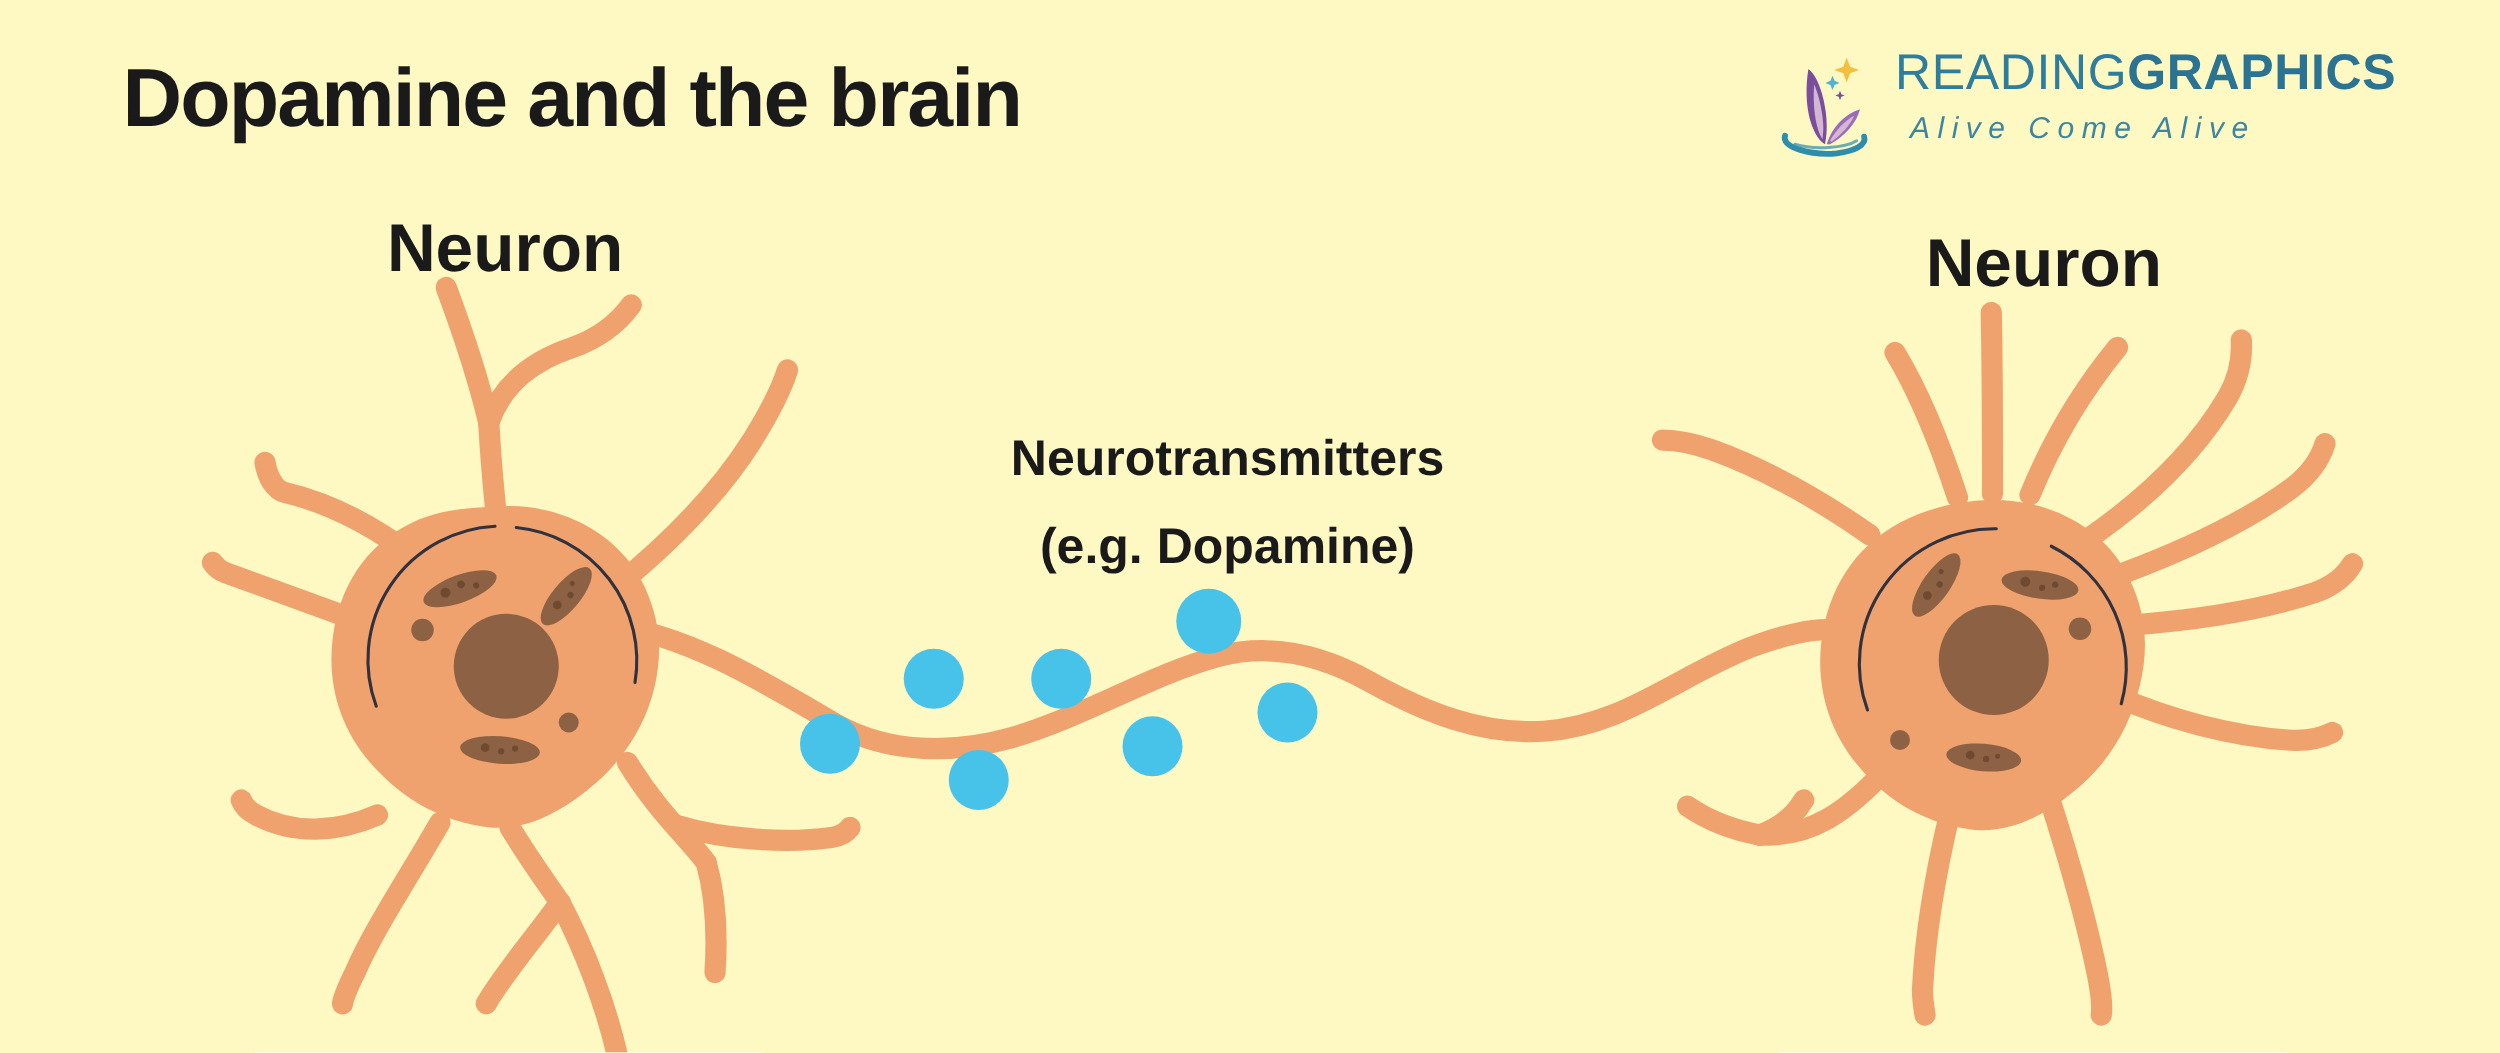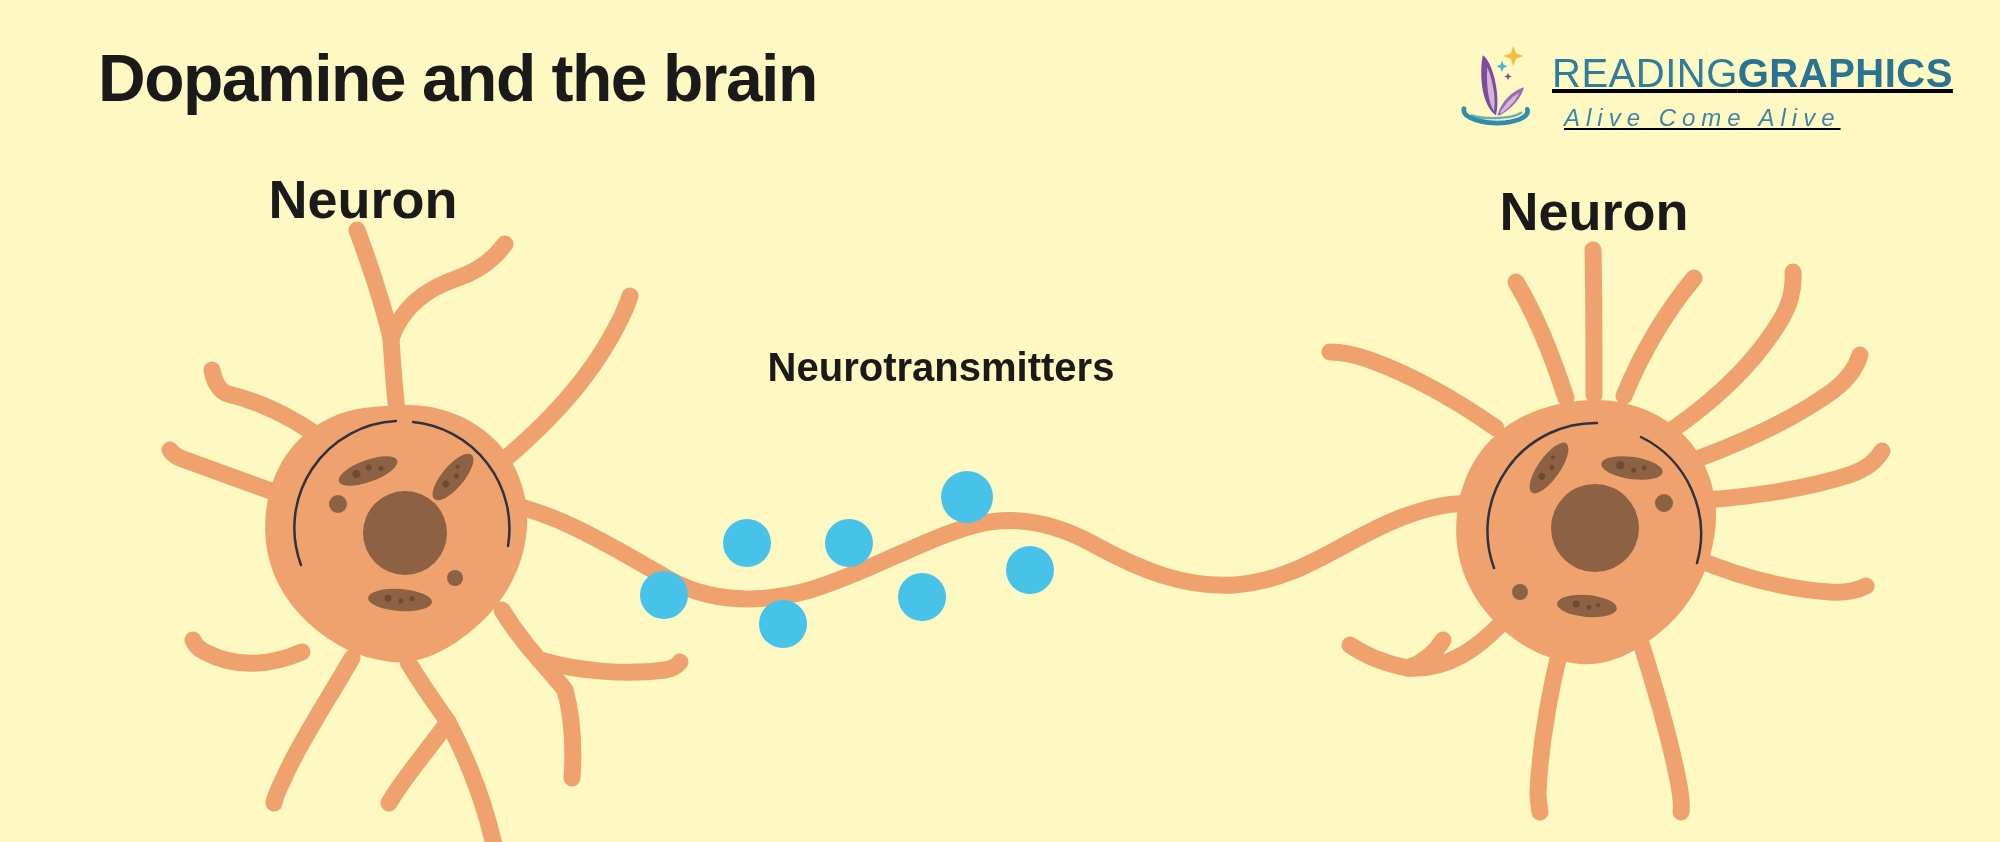--- a/index.html
+++ b/index.html
@@ -6,32 +6,32 @@
   #stage{
     position:relative;width:2000px;height:842px;background:#fef9c3;overflow:hidden;
     font-family:"Liberation Sans","DejaVu Sans",sans-serif;
   }
   
   .page-title{
     position:absolute;left:98px;top:40px;
     font-size:66px;font-weight:700;letter-spacing:-1.5px;color:var(--label-text);
   }
   .diagram-label{
-    position:absolute;font-weight:700;color:var(--label-text);white-space:nowrap;
+    position:absolute;font-weight:700;color:var(--label-text);white-space:nowrap;margin-left:41px;
   }
   .neuron-label{font-size:54px;transform:translateX(-50%);}
   #label-neuron-left{left:363px;top:168px;}
   #label-neuron-right{left:1594px;top:180px;}
   #label-neurotransmitters{
     left:941px;top:332px;font-size:40px;line-height:70px;
     transform:translateX(-50%);text-align:center;
   }
   #label-synapse{left:1103px;top:612px;font-size:53px;}
   
-  .logo{position:absolute;left:1456px;top:36px;display:flex;align-items:flex-end;text-decoration:underline;}
+  .logo{position:absolute;left:1420px;top:36px;display:flex;align-items:flex-start;}
   .logo-mark{width:80px;height:96px;}
   .logo-text{margin-left:16px;}
   .logo-wordmark{
     font-size:40px;letter-spacing:0.5px;color:var(--logo-teal);font-weight:400;white-space:nowrap;
   }
   .logo-wordmark .bold{font-weight:800;color:var(--logo-teal-dark);}
   .logo-tagline{
     margin-top:8px;padding-left:12px;font-size:24px;font-style:italic;
     letter-spacing:6px;color:var(--logo-tagline);white-space:nowrap;
   }
@@ -177,14 +177,15 @@
     <div class="logo-text">
       <div class="logo-wordmark"><span>READING</span><span class="bold">GRAPHICS</span></div>
       <div class="logo-tagline">Alive Come Alive</div>
     </div>
   </div>
 
   <div class="diagram-label neuron-label" id="label-neuron-left">Neuron</div>
   <div class="diagram-label neuron-label" id="label-neuron-right">Neuron</div>
   <div class="diagram-label" id="label-neurotransmitters">
     <div>Neurotransmitters</div>
+    <div>(e.g. Dopamine)</div>
   </div>
 </div>
 
 </body></html>

